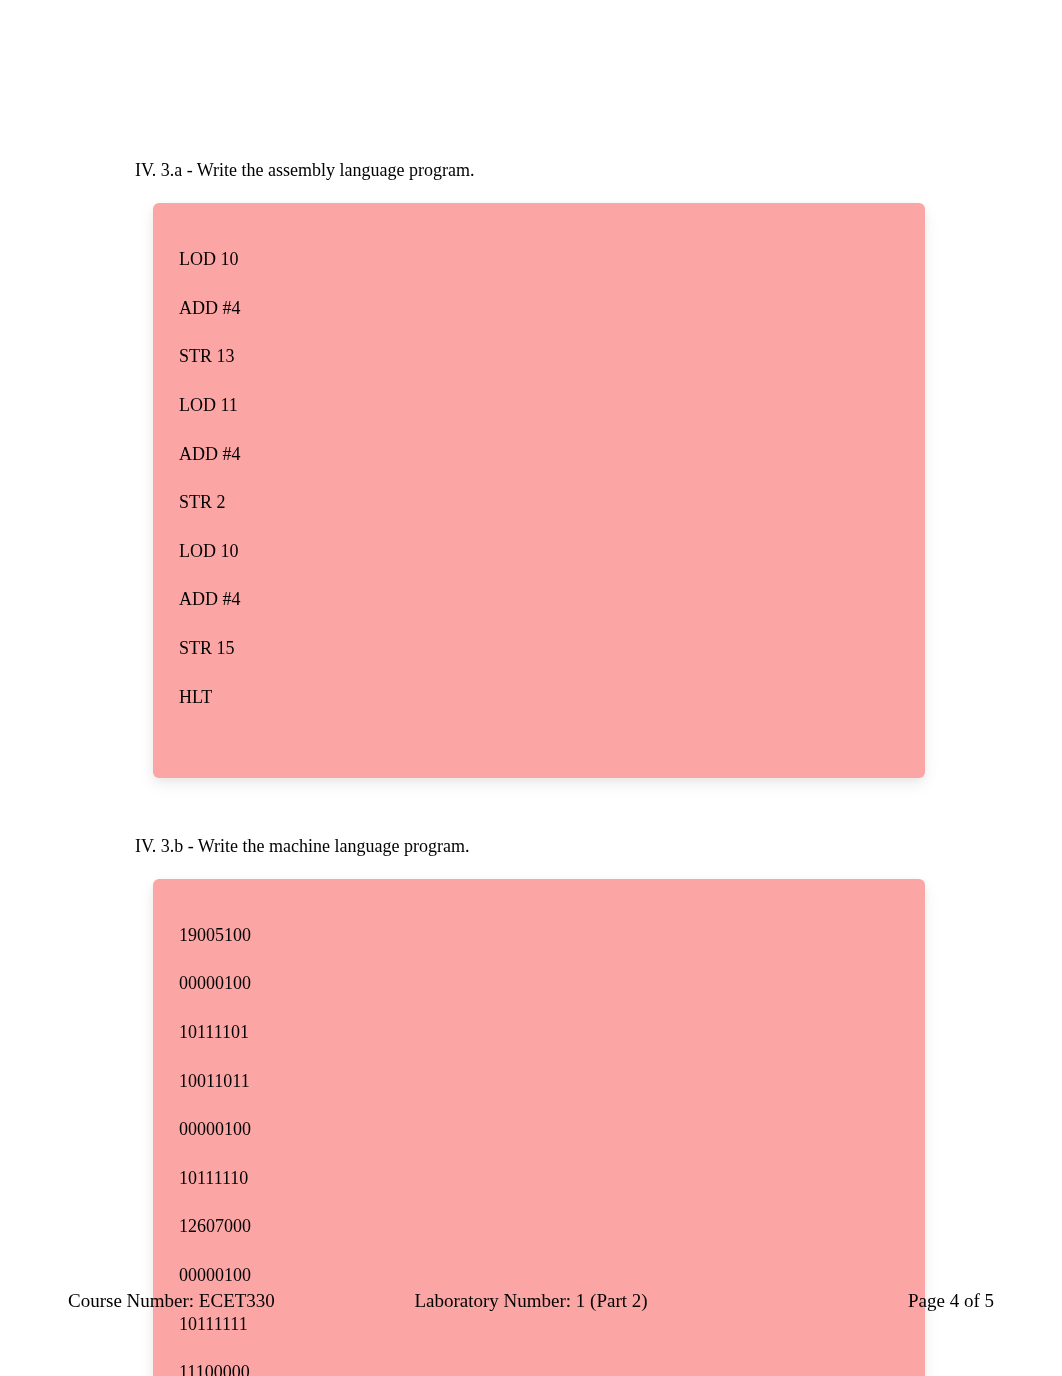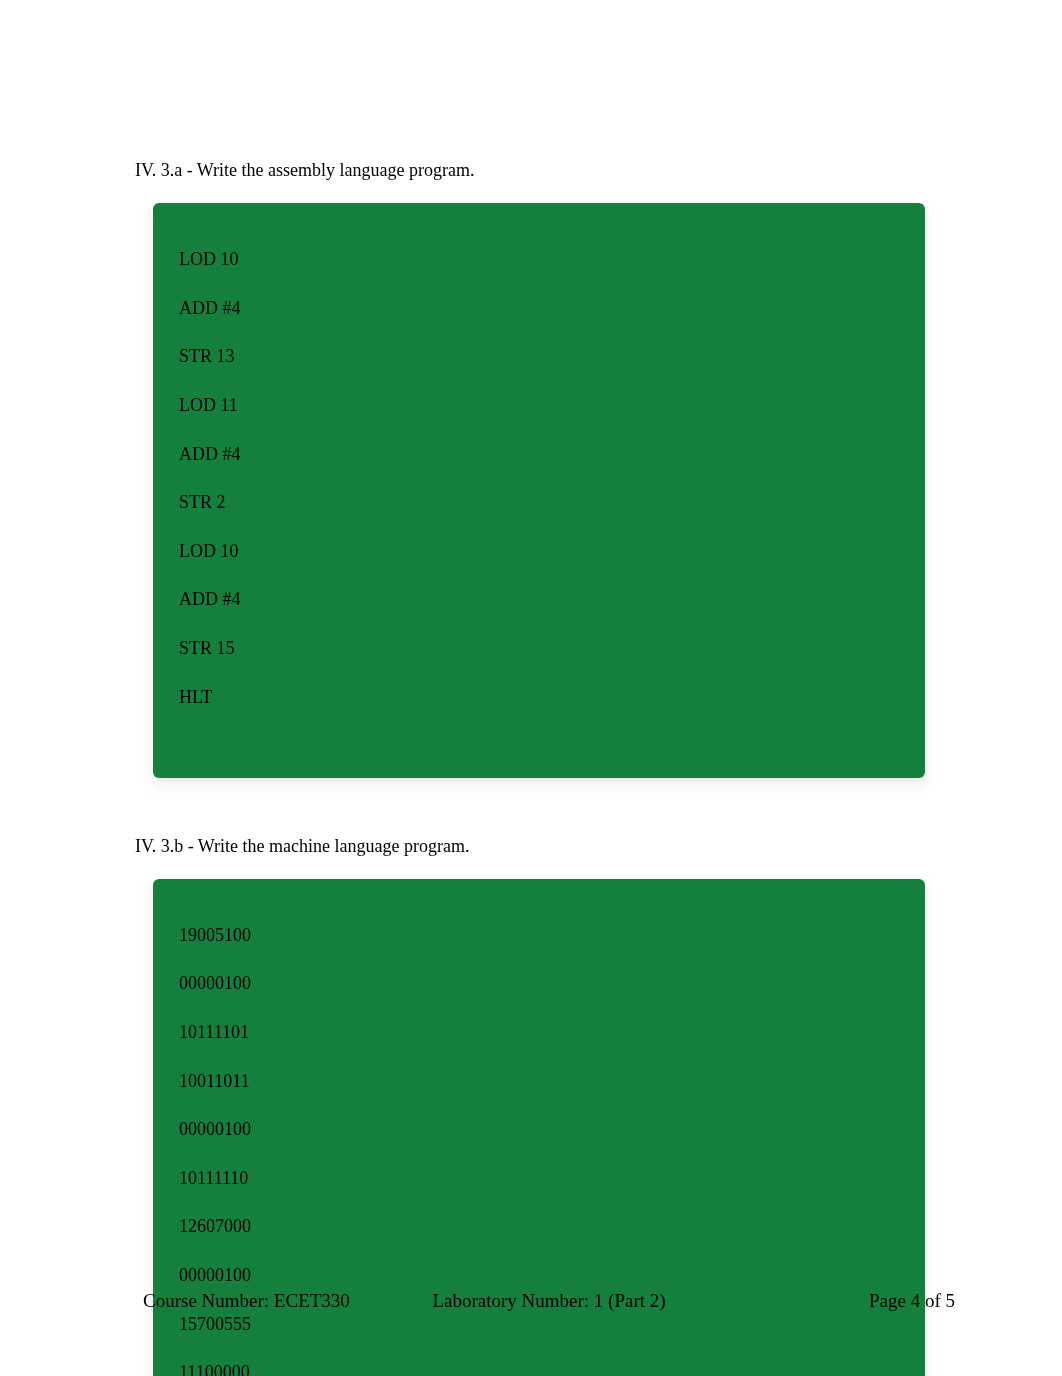--- a/index.html
+++ b/index.html
@@ -17,21 +17,21 @@
     }
     .content {
       padding: 160px 135px 0 135px;
     }
     .section-heading {
       font-size: 18px;
       font-weight: normal;
       margin-bottom: 22px;
     }
     .code-box {
-      background: #15803d;
+      background: #fca5a5;
       border-radius: 6px;
       padding: 20px 26px;
       margin-left: 18px;
       margin-right: 2px;
       box-shadow: 0 6px 16px rgba(0, 0, 0, 0.08), 0 2px 6px rgba(0, 0, 0, 0.04);
       font-family: "Times New Roman", Times, serif;
       font-size: 18px;
       line-height: 1.35;
       white-space: pre;
       min-height: 100px;
@@ -43,23 +43,22 @@
     .code-box-b {
       min-height: 255px;
     }
     .footer {
       position: absolute;
       bottom: 64px;
       left: 0;
       right: 0;
       display: flex;
       justify-content: space-between;
-      padding: 0 107px;
+      padding: 0 68px;
       font-size: 19px;
-      margin-left: 36px;
     }
     .footer-left {
       text-align: left;
     }
     .footer-center {
       position: absolute;
       left: 50%;
       transform: translateX(-50%);
     }
     .footer-right {
@@ -93,21 +92,21 @@
 
   <div class="code-box code-box-b">
 <span class="code-line">19005100</span>
 <span class="code-line">00000100</span>
 <span class="code-line">10111101</span>
 <span class="code-line">10011011</span>
 <span class="code-line">00000100</span>
 <span class="code-line">10111110</span>
 <span class="code-line">12607000</span>
 <span class="code-line">00000100</span>
-<span class="code-line">15700555</span>
+<span class="code-line">10111111</span>
 <span class="code-line">11100000</span>
   </div>
 
 </div>
 
 <div class="footer">
   <span class="footer-left">Course Number: ECET330</span>
   <span class="footer-center">Laboratory Number: 1 (Part 2)</span>
   <span class="footer-right">Page 4 of 5</span>
 </div>

